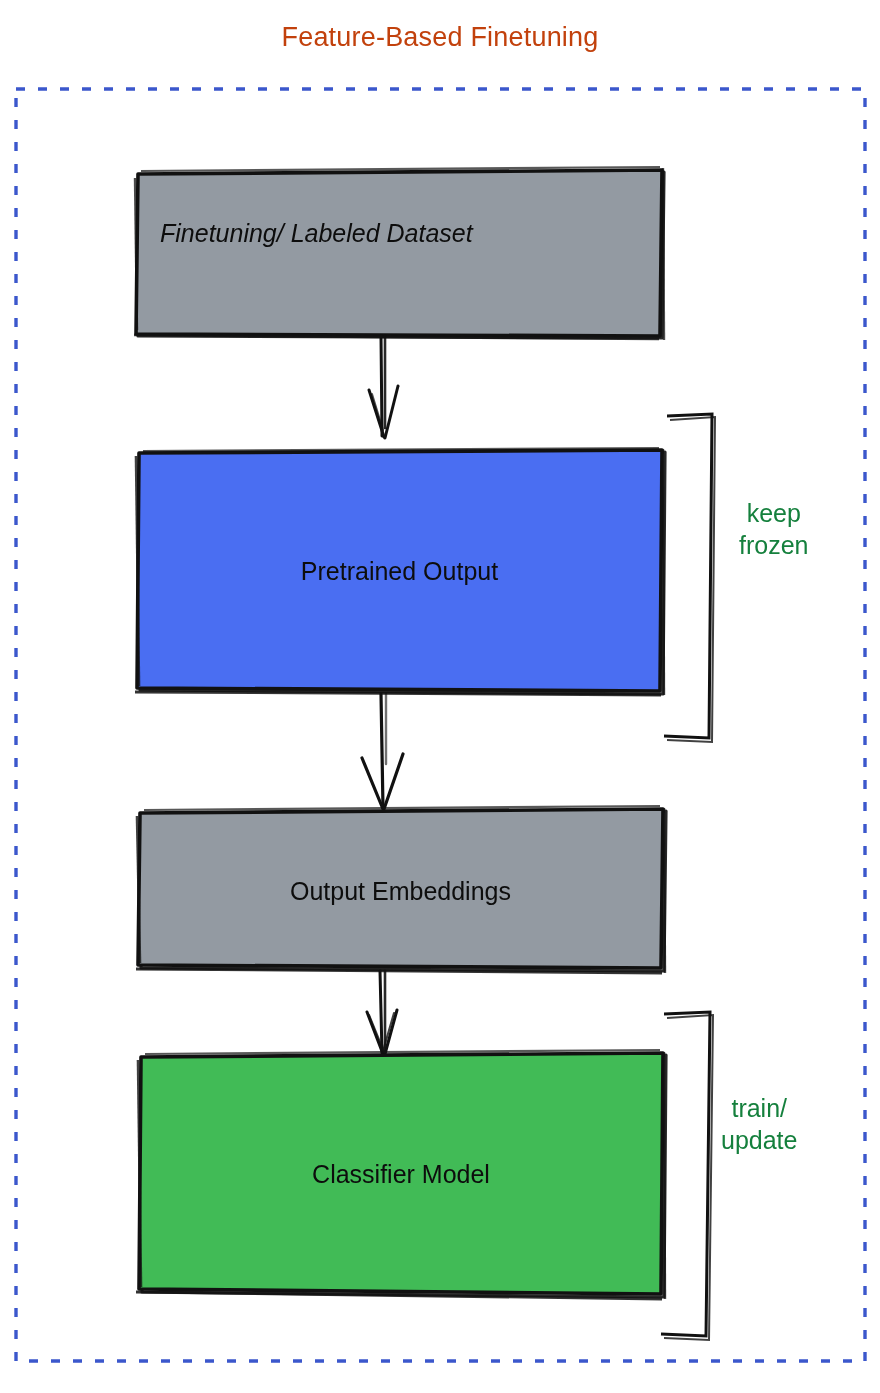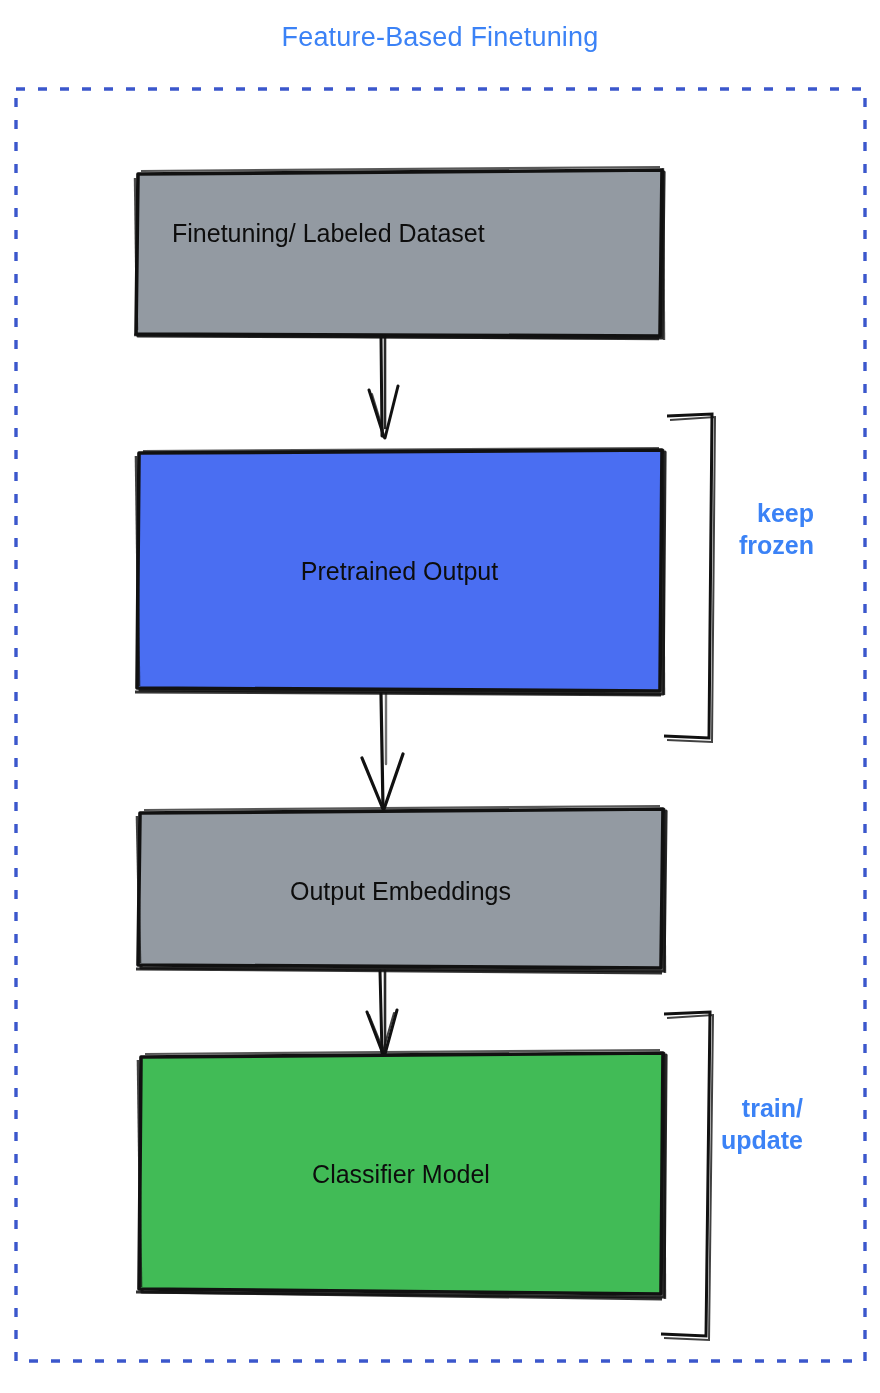--- a/index.html
+++ b/index.html
@@ -22,42 +22,42 @@
   }
   .diagram-title {
     position: absolute;
     left: 0;
     top: 22px;
     width: 880px;
     text-align: center;
     font-family: "Liberation Sans", sans-serif;
     font-size: 27px;
     font-weight: 400;
-    color: #3b82f6;
+    color: #c2410c;
     letter-spacing: 0.2px;
     white-space: nowrap;
   }
   .node-label {
     position: absolute;
     font-family: "Liberation Sans", sans-serif;
     font-size: 25px;
     font-weight: 400;
     color: #0d0d0d;
     white-space: nowrap;
     text-align: center;
   }
   .bracket-label {
     position: absolute;
     font-family: "Liberation Sans", sans-serif;
     font-size: 25px;
-    font-weight: 700;
-    color: #3b82f6;
+    font-weight: 400;
+    color: #15803d;
     line-height: 1.28;
     white-space: pre-line;
-    text-align: right;
+    text-align: center;
   }
   .svg-layer {
     position: absolute;
     left: 0; top: 0;
     width: 880px;
     height: 1393px;
     pointer-events: none;
   }
 </style>
 </head>
@@ -139,21 +139,21 @@
       <path d="M145,1054 L660,1050" fill="none" stroke="#111111" stroke-width="2.2" opacity="0.7"></path>
     </g>
 
     <g>
       <path d="M664,1014 L710,1012 L706,1336 L661,1334" fill="none" stroke="#111111" stroke-width="3" stroke-linejoin="miter" stroke-linecap="butt"></path>
       <path d="M667,1018 L713,1015 L709,1340 L664,1338" fill="none" stroke="#111111" stroke-width="2" stroke-linejoin="miter" opacity="0.8"></path>
     </g>
 
   </svg>
 
-  <div class="node-label" style="left:136px; top:219px; width:424px; text-align:left; padding-left:36px; box-sizing:border-box;">Finetuning/ Labeled Dataset</div>
+  <div class="node-label" style="left:136px; top:219px; width:424px; text-align:left; padding-left:24px; box-sizing:border-box;font-style:italic;">Finetuning/ Labeled Dataset</div>
 
   <div class="node-label" style="left:139px; top:557px; width:521px;">Pretrained Output</div>
 
   <div class="node-label" style="left:140px; top:877px; width:521px;">Output Embeddings</div>
 
   <div class="node-label" style="left:141px; top:1160px; width:520px;">Classifier Model</div>
 
   <div class="bracket-label" style="left:739px; top:497px;">keep
 frozen</div>
 

